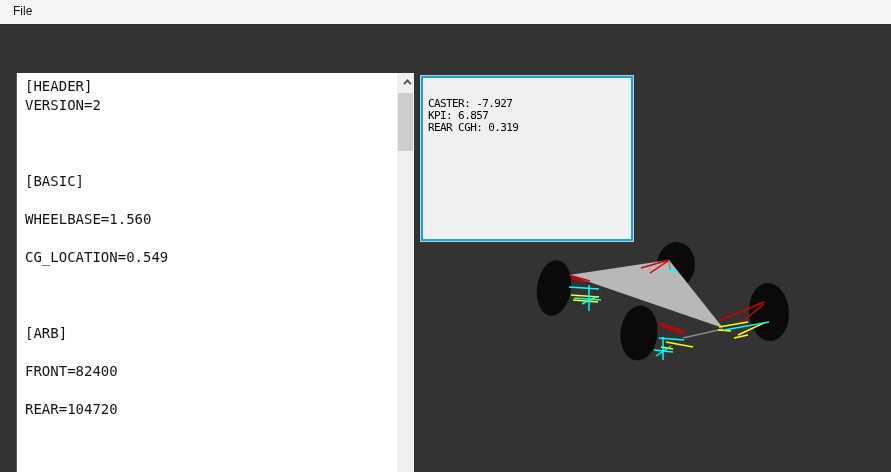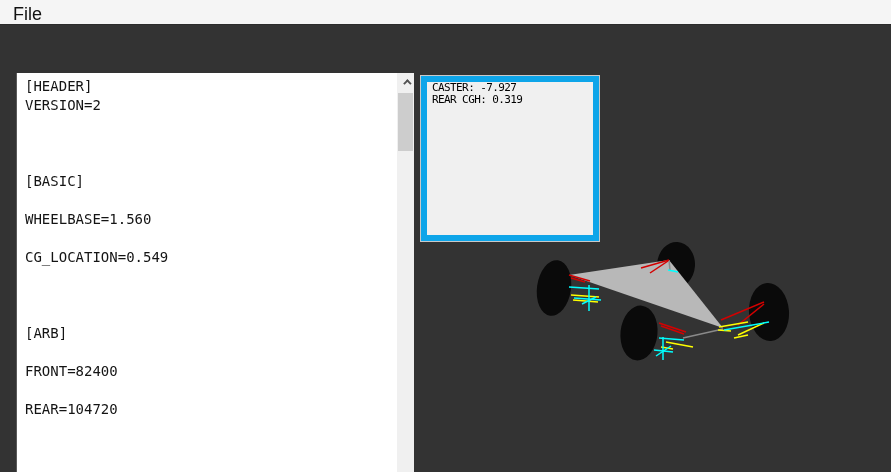--- a/index.html
+++ b/index.html
@@ -2,21 +2,21 @@
 <html><head>
 <meta charset="utf-8">
 <style>
   * { margin:0; padding:0; box-sizing:border-box; }
   html,body { width:891px; height:472px; overflow:hidden; font-family:"Liberation Sans", sans-serif; background:#333333; }
 
   
   .menubar { position:absolute; left:0; top:0; width:891px; height:25px;
              background:#f5f5f5; border-bottom:1px solid #2b2b2b; z-index:5; }
   .menu-item { display:inline-block; padding:4px 10px 0 10px; margin-left:3px; height:24px;
-               font-size:18px; color:#111; cursor:default; }
+               font-size:12px; color:#111; cursor:default; }
 
   
   .main { position:absolute; left:16px; top:25px; width:891px; height:447px;margin-top:48px; }
 
   
   .left-pane { position:absolute; left:0; top:0; width:398px; height:447px;
                background:#ffffff; border-left:1px solid #5a5a5a; }
   .editor-text { position:absolute; left:8px; top:4px; right:20px; bottom:16px;
                  font-family:"DejaVu Sans Mono", monospace; font-size:14px; line-height:19px;
                  color:#141414; white-space:pre; overflow:hidden; }
@@ -31,23 +31,23 @@
   .chev.up    { transform:rotate(-45deg) translate(0,2px); }
   .chev.down  { transform:rotate(135deg) translate(0,2px); }
   .chev.left  { transform:rotate(-135deg) translate(1px,1px); }
   .chev.right { transform:rotate(45deg) translate(1px,1px); }
 
   
   .viewport { position:absolute; left:398px; top:0; width:493px; height:447px; background:#333333; overflow:hidden; }
   .viewport svg { position:absolute; left:0; top:0; }
 
   
-  .stats-panel { position:absolute; left:7px; top:3px; width:178px; height:165px;
-                 background:#f0f0f0; border:6px solid #0ea5e9; box-shadow:0 0 0 1px #c9c9c9;
-                 padding:0 2px 0 5px; z-index:3; }
+  .stats-panel { position:absolute; left:7px; top:3px; width:212px; height:165px;
+                 background:#f0f0f0; border:2px solid #0ea5e9; box-shadow:0 0 0 1px #c9c9c9;
+                 padding:20px 2px 0 5px; z-index:3; }
   .stat-line { font-family:"DejaVu Sans Mono", monospace; font-size:11px; line-height:12px;
                letter-spacing:-0.6px; color:#000; white-space:pre; }
 </style>
 </head>
 <body>
 
 <div class="menubar">
   <div class="menu-item">File</div>
 </div>
 
@@ -128,20 +128,21 @@
         <polyline points="249,264 249,287" fill="none" stroke="#00ffff" stroke-width="1.5"></polyline>
         <polyline points="240,277 259,279" fill="none" stroke="#00ffff" stroke-width="1.5"></polyline>
         <polyline points="242,283 257,273" fill="none" stroke="#00ffff" stroke-width="1.5"></polyline>
         <polyline points="310,257 355,249" fill="none" stroke="#00ffff" stroke-width="1.5"></polyline>
       </svg>
 
     <div class="stats-panel">
 
         <div class="stat-line">CASTER: -7.927</div>
 
+        <div class="stat-line">KPI: 6.857</div>
 
 
         <div class="stat-line">REAR CGH: 0.319</div>
 
 
 
       </div>
   </div>
 
 </div>

